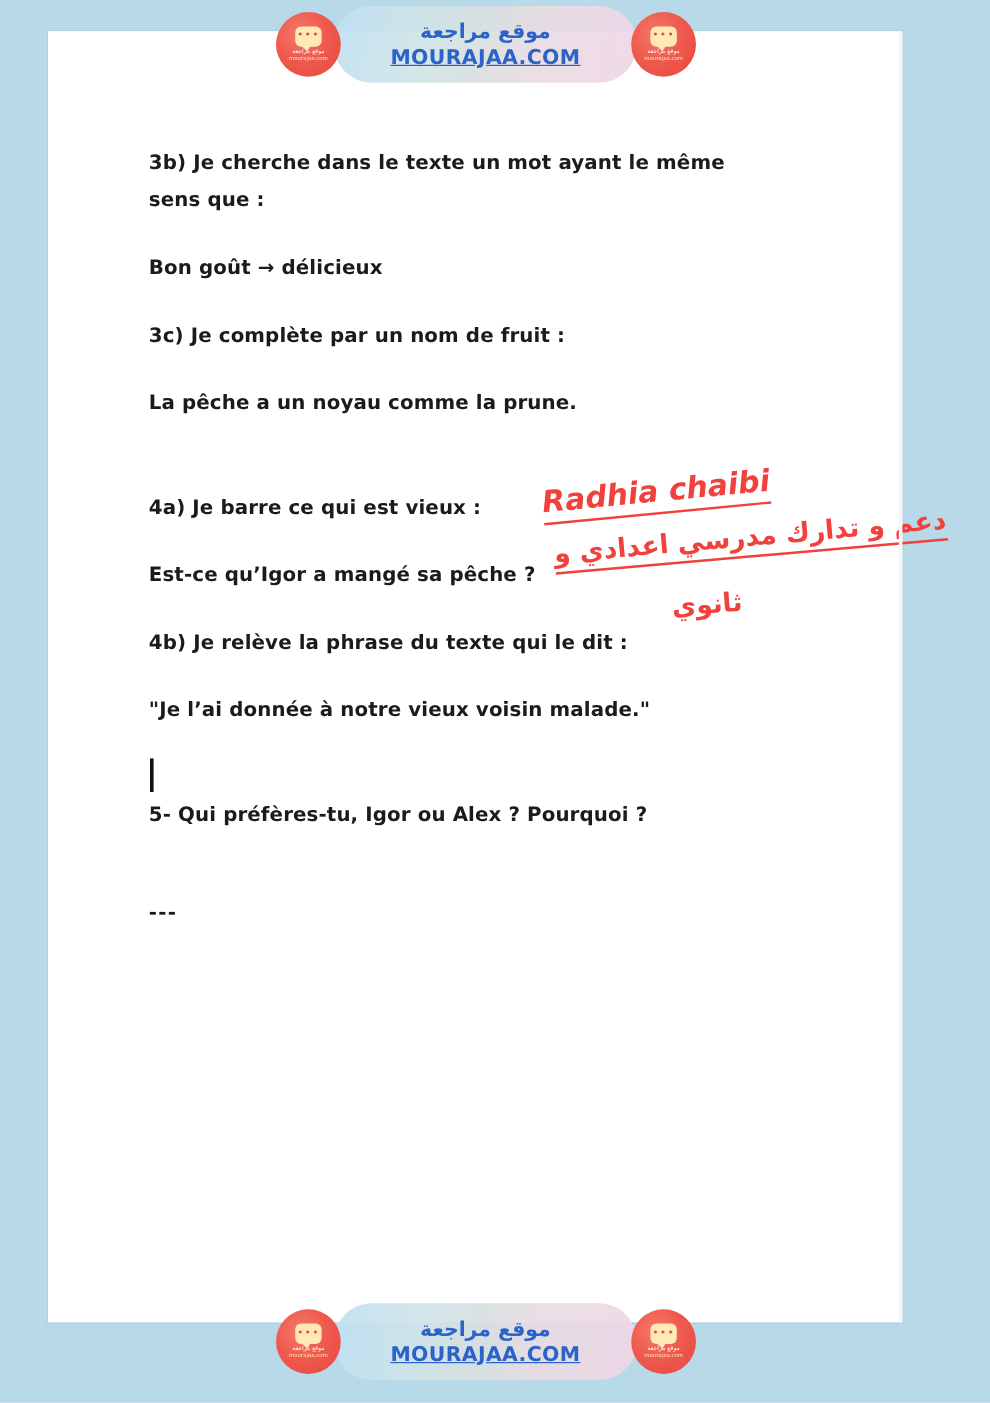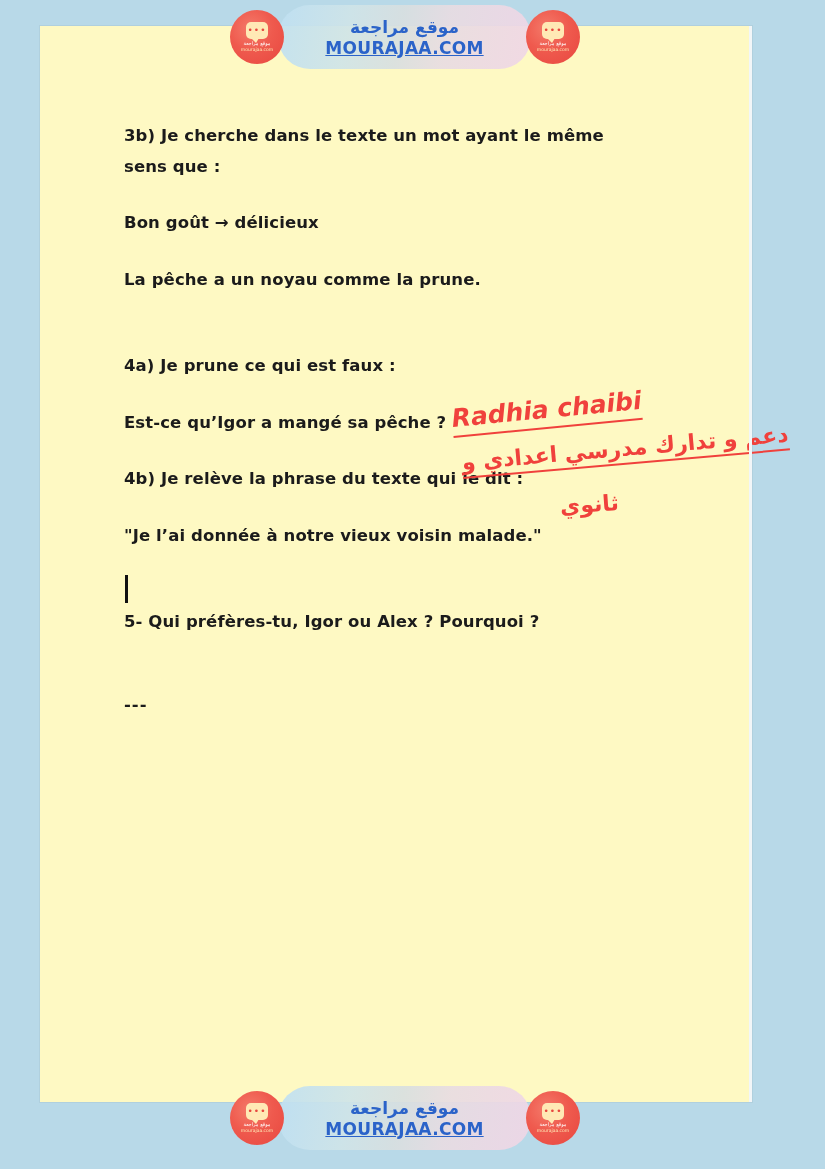--- a/index.html
+++ b/index.html
@@ -15,21 +15,21 @@
     overflow: hidden;
   }
 
   
   .page-sheet {
     position: absolute;
     left: 40px;
     top: 26px;
     width: 712px;
     height: 1076px;
-    background: #fef9c3;
+    background: #ffffff;
     box-shadow: 0 0 0 1px rgba(0,0,0,0.04);
   }
   .page-sheet::after {
     content: "";
     position: absolute;
     right: 0;
     top: 0;
     bottom: 0;
     width: 3px;
     background: #f2f6f8;
@@ -224,22 +224,23 @@
 </style>
 </head>
 <body>
 
 <div class="page-sheet">
 
   <div class="doc-body">
     <p class="para">3b) Je cherche dans le texte un mot ayant le même
 sens que :</p>
     <p class="para">Bon goût → délicieux</p>
+    <p class="para">3c) Je complète par un nom de fruit :</p>
     <p class="para gap-big">La pêche a un noyau comme la prune.</p>
-    <p class="para">4a) Je prune ce qui est faux :</p>
+    <p class="para">4a) Je barre ce qui est vieux :</p>
     <p class="para">Est-ce qu’Igor a mangé sa pêche ?</p>
     <p class="para">4b) Je relève la phrase du texte qui le dit :</p>
     <p class="para tight">"Je l’ai donnée à notre vieux voisin malade."</p>
 
     <div class="caret-line">
       <span class="caret"></span>
     </div>
 
     <p class="para">5- Qui préfères-tu, Igor ou Alex ? Pourquoi ?</p>
     <p class="para dashes">---</p>

